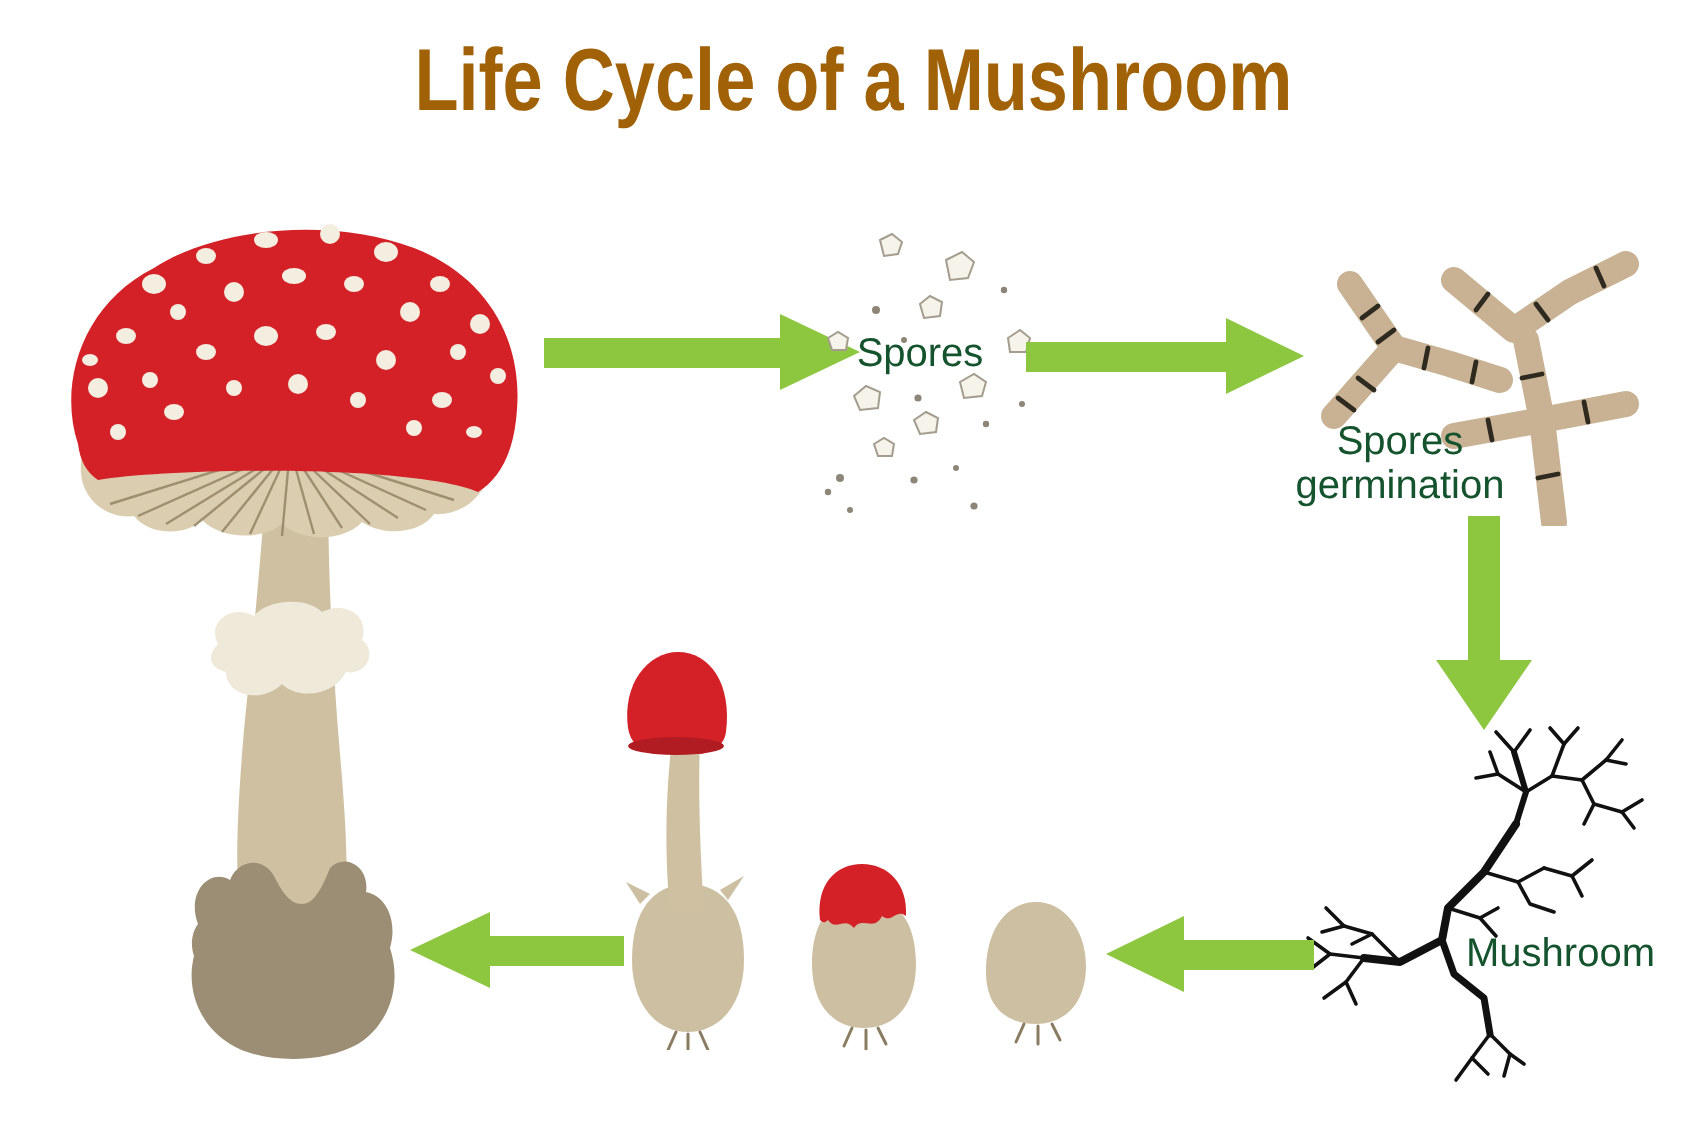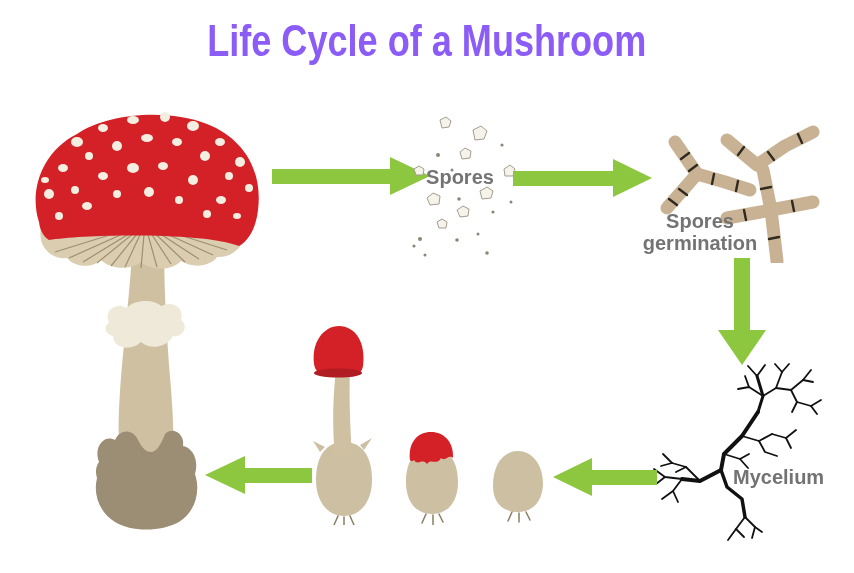--- a/index.html
+++ b/index.html
@@ -3,25 +3,25 @@
 <meta charset="utf-8">
 <style>
   html,body { margin:0; padding:0; background:#ffffff; }
   .stage {
     position:relative; width:854px; height:573px; background:#ffffff;
     overflow:hidden; font-family:"Liberation Sans", sans-serif;
   }
   .abs { position:absolute; }
   .title {
     left:0; right:0; top:16px; text-align:center;
-    font-size:44px; font-weight:700; color:#8b5cf6;
+    font-size:44px; font-weight:700; color:#a16207;
   }
   .title span { display:inline-block; transform:scaleX(.82); transform-origin:center; white-space:nowrap; }
   .lbl {
-    color:#737373; font-size:20px; font-weight:700; line-height:22px; text-align:center;
+    color:#14532d; font-size:20px; font-weight:400; line-height:22px; text-align:center;
   }
   .lbl-left { text-align:left; }
   svg { display:block; }
 </style>
 </head>
 <body>
 
 <div class="stage">
 
   <div class="abs title">
@@ -197,21 +197,21 @@
         <path d="M 37 119 L 28 131 L 17 139"></path>
           <path d="M 28 131 L 33 142"></path>
         <path d="M 100 157 L 91 169 L 83 180"></path>
           <path d="M 91 169 L 99 177"></path>
         <path d="M 100 157 L 110 167 L 107 178"></path>
           <path d="M 110 167 L 117 172"></path>
       </g>
     </g>
   </svg>
 
-  <div class="abs lbl lbl-left" style="left:733px; top:466px;">Mycelium</div>
+  <div class="abs lbl lbl-left" style="left:733px; top:466px;">Mushroom</div>
 
   <svg class="abs" style="left:553px; top:456px;" width="105" height="44" viewBox="0 0 105 44">
     <polygon points="0,21 39,2 39,14 104,14 104,29 39,29 39,40" fill="#8DC63F"></polygon>
   </svg>
 
   <svg class="abs" style="left:300px; top:320px;" width="270" height="205" viewBox="0 0 270 205">
 
     <g>
       <path fill="#CDBFA1" d="M 16 160 C 16 136, 26 122, 44 122 C 62 122, 72 136, 72 160
         C 72 182, 60 196, 44 196 C 28 196, 16 182, 16 160 Z"></path>

